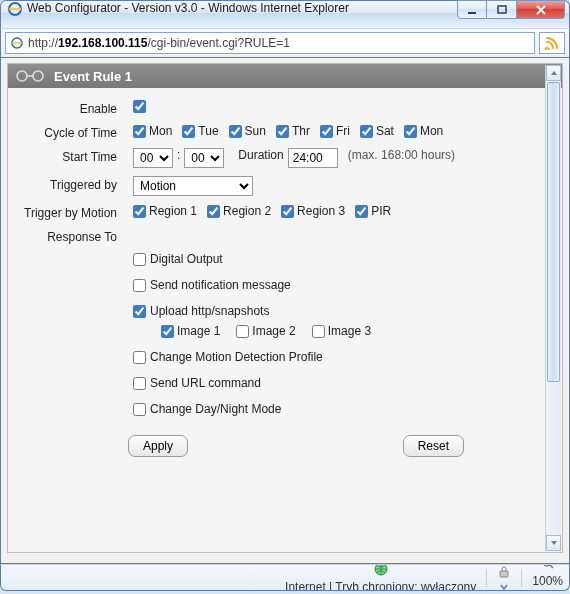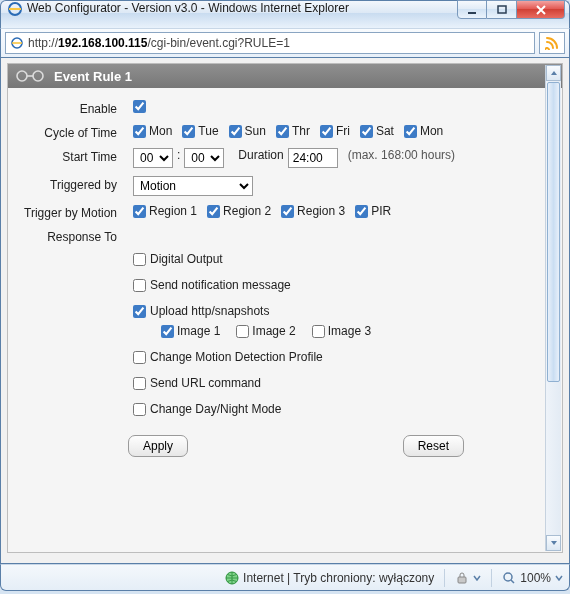--- a/index.html
+++ b/index.html
@@ -161,21 +161,21 @@
   
   .status {
     height:27px;
     border:1px solid #5a7fa8; border-top:1px solid #c8d7e7;
     background:linear-gradient(#f4f8fc,#e5eef7);
     border-radius:0 0 6px 6px;
     display:flex; align-items:center;
     padding:0 6px; gap:6px; font-size:12px; color:#333;
     overflow:hidden;
   }
-  .status .seg { display:flex; align-items:center; gap:4px; }
+  .status .seg { display:flex; align-items:center; gap:4px;flex-direction:column; }
   .sep { width:1px; height:18px; background:#c2d1e1; margin:0 4px;}
   .spacer { flex:1;}
   .globe { width:14px; height:14px; color:#2a8f3a; }
   svg { display:block; }
 </style>
 </head>
 <body>
 
 <div class="titlebar">
   <span class="ie-icon">

